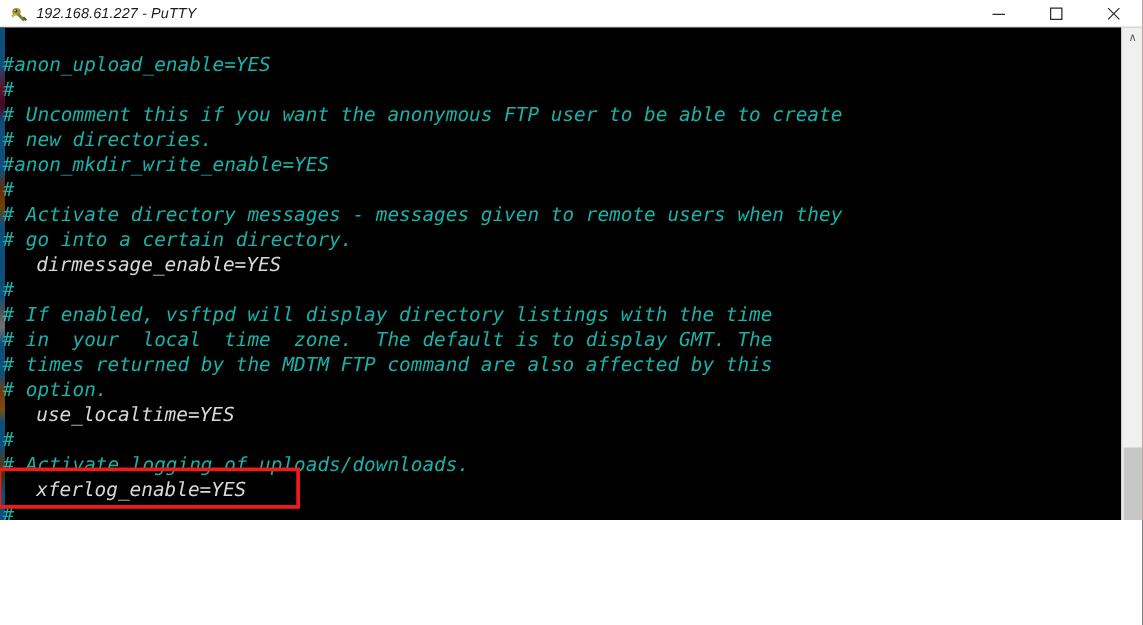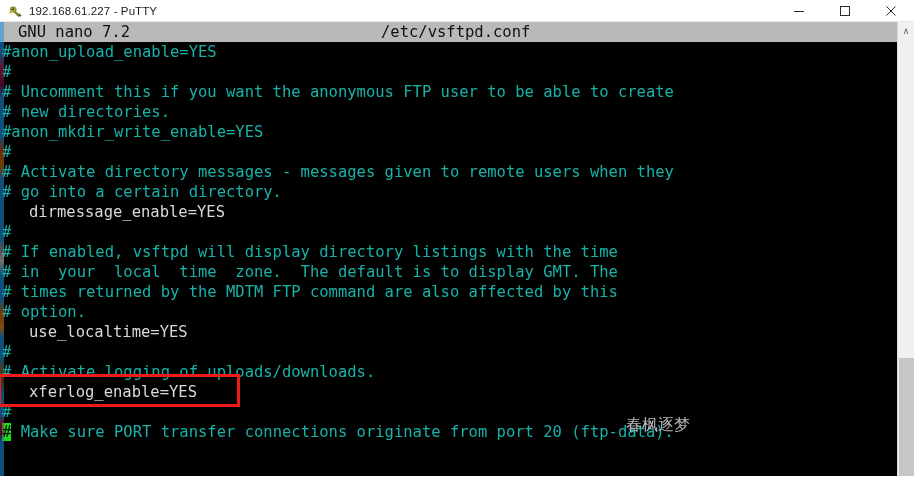--- a/index.html
+++ b/index.html
@@ -7,23 +7,24 @@
     padding: 0;
     background: #ffffff;
   }
   body {
     font-family: "Liberation Sans", sans-serif;
   }
 
   #app {
     position: relative;
     width: 914px;
-    height: 476px;
+    height: 416px;
     overflow: hidden;
     background: #7f1d1d;
+    font-style: italic;
   }
 
   
   .titlebar {
     position: absolute;
     left: 0; top: 0;
     width: 914px;
     height: 22px;
     background: #ffffff;
     border-bottom: 1px solid #e4e4e4;
@@ -245,24 +246,20 @@
     <div class="tb-btn">
       <svg width="12" height="12" viewBox="0 0 12 12">
           <line x1="1.5" y1="1.5" x2="10.5" y2="10.5" stroke="#2b2b2b" stroke-width="1"></line>
           <line x1="10.5" y1="1.5" x2="1.5" y2="10.5" stroke="#2b2b2b" stroke-width="1"></line>
         </svg>
     </div>
   </div>
 
   <div class="terminal">
 
-    <div class="nano-head">
-      <span class="hd-ver">GNU nano 7.2</span>
-      <span class="hd-file">/etc/vsftpd.conf</span>
-    </div>
 
     <div class="buffer" id="buffer"><div class="bline">#anon_upload_enable=YES</div><div class="bline">#</div><div class="bline"># Uncomment this if you want the anonymous FTP user to be able to create</div><div class="bline"># new directories.</div><div class="bline">#anon_mkdir_write_enable=YES</div><div class="bline">#</div><div class="bline"># Activate directory messages - messages given to remote users when they</div><div class="bline"># go into a certain directory.</div><div class="bline plain">dirmessage_enable=YES</div><div class="bline">#</div><div class="bline"># If enabled, vsftpd will display directory listings with the time</div><div class="bline"># in  your  local  time  zone.  The default is to display GMT. The</div><div class="bline"># times returned by the MDTM FTP command are also affected by this</div><div class="bline"># option.</div><div class="bline plain">use_localtime=YES</div><div class="bline">#</div><div class="bline"># Activate logging of uploads/downloads.</div><div class="bline plain">xferlog_enable=YES</div><div class="bline">#</div><div class="bline"><span class="cursor-cell">#</span> Make sure PORT transfer connections originate from port 20 (ftp-data).</div></div>
 
     <div class="helpbar">
       
       
     </div>
 
     <div class="edge-fringe"></div>
 

